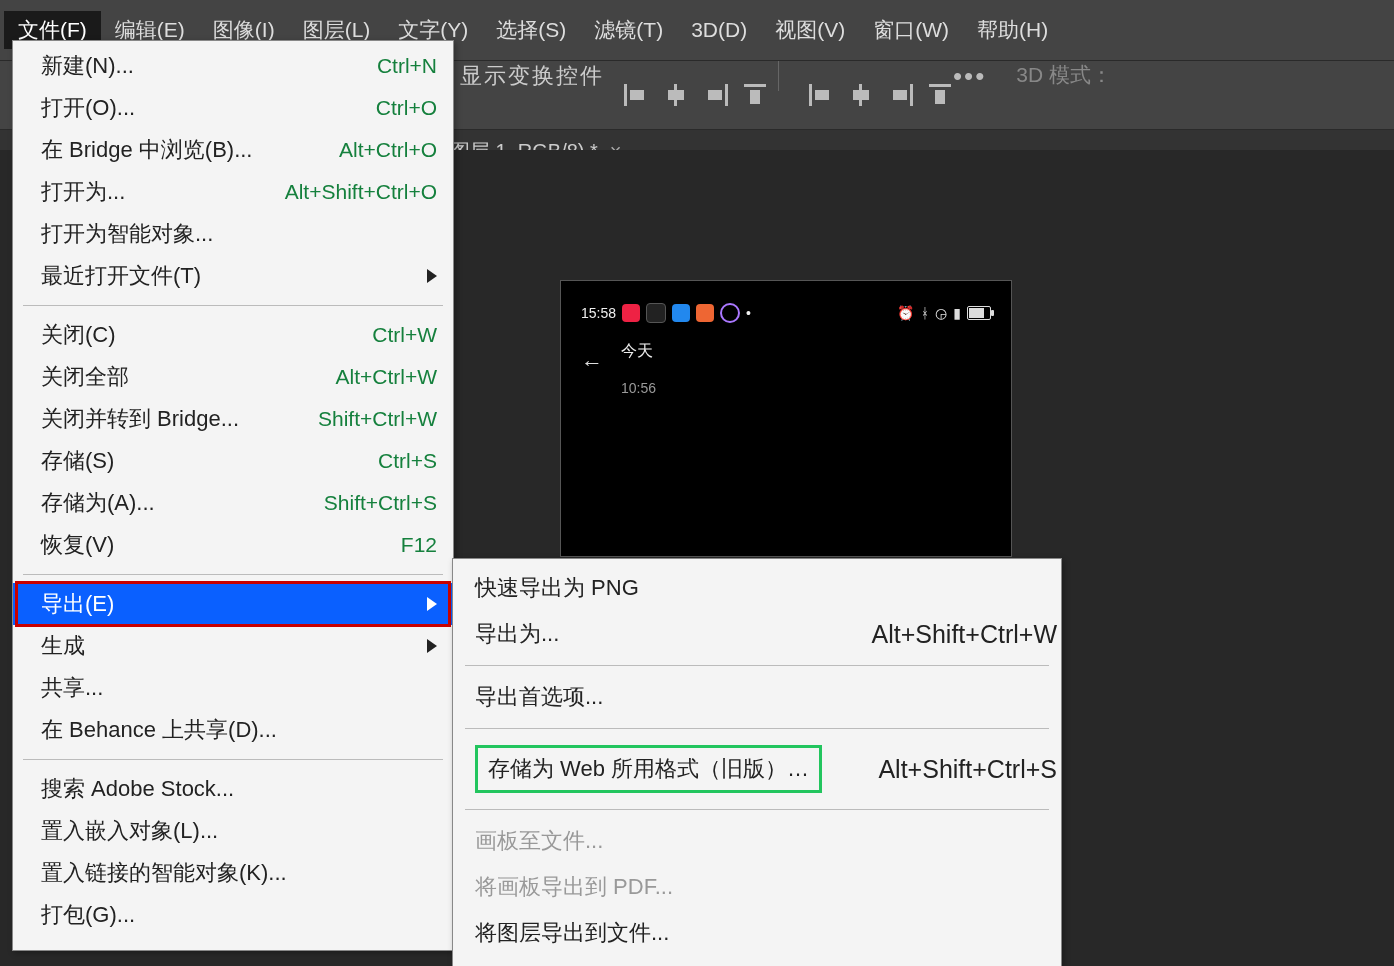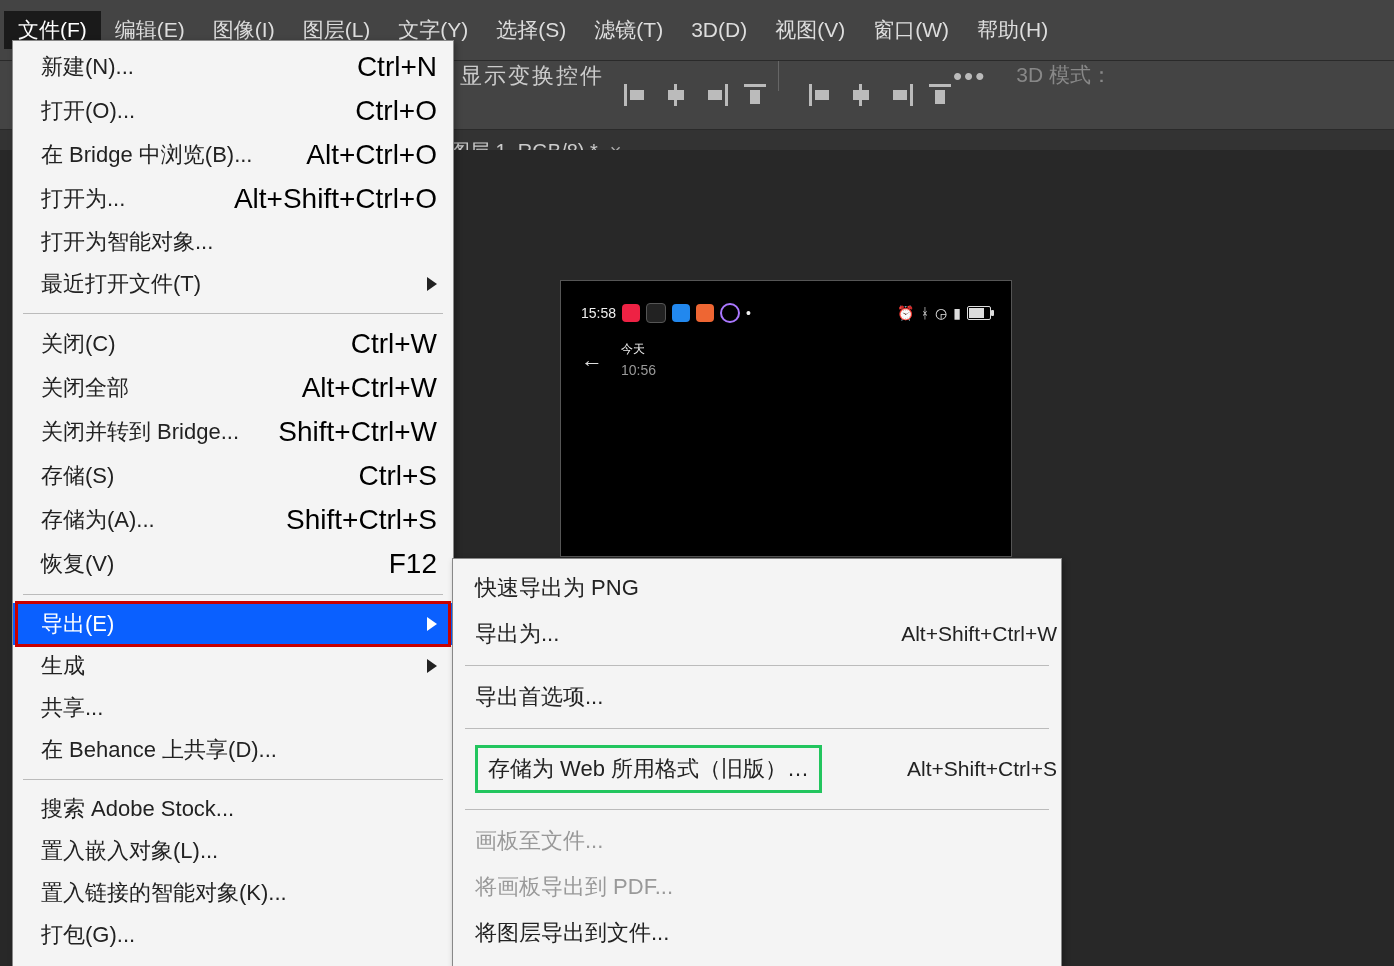--- a/index.html
+++ b/index.html
@@ -93,42 +93,42 @@
   .app-dot{width:18px;height:18px;border-radius:4px;display:inline-block;}
   .d-red{background:#e24;} .d-blk{background:#222;border:1px solid #555;}
   .d-blu{background:#28e;} .d-or{background:#e63;}
   .d-circ{width:16px;height:16px;border:2px solid #a7f;border-radius:50%;}
   .status-right{display:flex;align-items:center;gap:6px;color:#ddd;}
   .phone-body{
     position:absolute;top:60px;left:20px;
     display:flex;align-items:flex-start;gap:18px;color:#eee;
   }
   .back-arrow{font-size:22px;color:#ddd;margin-top:6px;}
-  .today{font-size:12px;}
-  .today-time{font-size:14px;color:#999;margin-top:4px;}
+  .today{font-size:16px;}
+  .today-time{font-size:14px;color:#999;margin-top:18px;}
 
   
   .dropdown {
     position:absolute;
     left:12px; top:40px;
     width:440px;
     background:#f4f4f4;
     color:#222;
     font-size:22px;
     border:1px solid #888;
     box-shadow: 2px 2px 6px rgba(0,0,0,.3);
     z-index:100;
   }
   .dd-inner{padding:4px 0 14px 0;}
   .dd-item{
     display:flex;justify-content:space-between;align-items:center;
     padding:6px 16px 6px 28px;
     position:relative;
   }
-  .dd-item .shortcut{color:#000000;font-size:28px;}
+  .dd-item .shortcut{color:#15803d;font-size:21px;}
   .dd-item .sublabel{display:flex;align-items:center;}
   .dd-arrow{margin-left:10px;}
   .dd-arrow::after{
     content:"";display:inline-block;border-left:10px solid #222;
     border-top:7px solid transparent;border-bottom:7px solid transparent;
   }
   .dd-sep{height:1px;background:#bbb;margin:8px 10px;}
   .dd-item.selected{
     background:#0a60ff;color:#fff;
   }
@@ -148,21 +148,21 @@
     font-size:22px;
     box-shadow: 2px 2px 6px rgba(0,0,0,.3);
     z-index:101;
     padding:6px 0 12px 0;
   }
   .sm-item{
     display:flex;justify-content:space-between;align-items:center;
     padding:8px 4px 8px 22px;
     position:relative;
   }
-  .sm-item .shortcut{font-size:21px;}
+  .sm-item .shortcut{font-size:25px;}
   .sm-item.disabled{color:#999;}
   .sm-sep{height:1px;background:#bbb;margin:8px 12px;}
   .sm-hl{
     border:3px solid #22c55e;
     padding:6px 10px;
     display:inline-block;
   }
   .battery{
     display:inline-block;width:22px;height:12px;border:1.5px solid #ddd;border-radius:2px;position:relative;
   }

